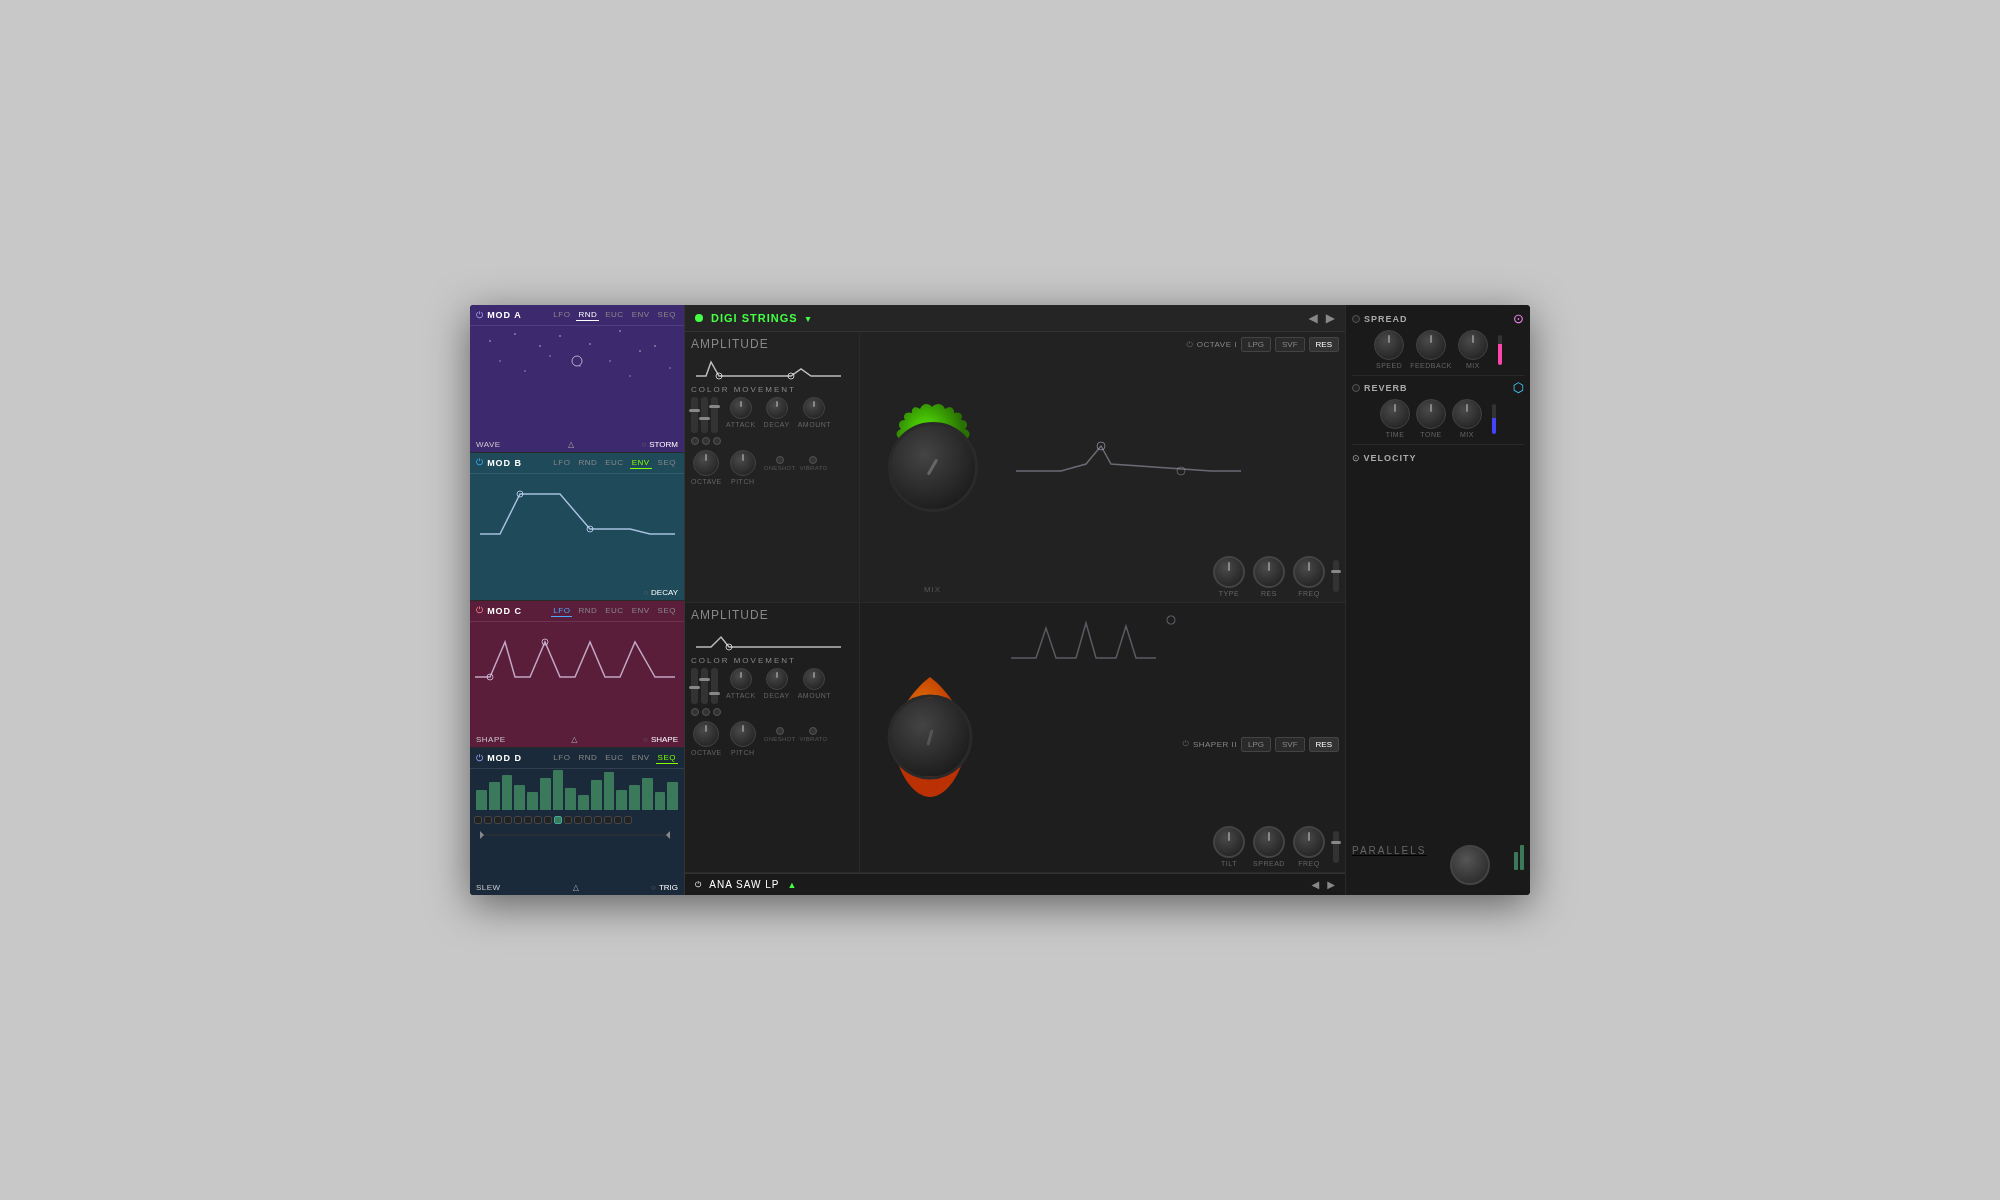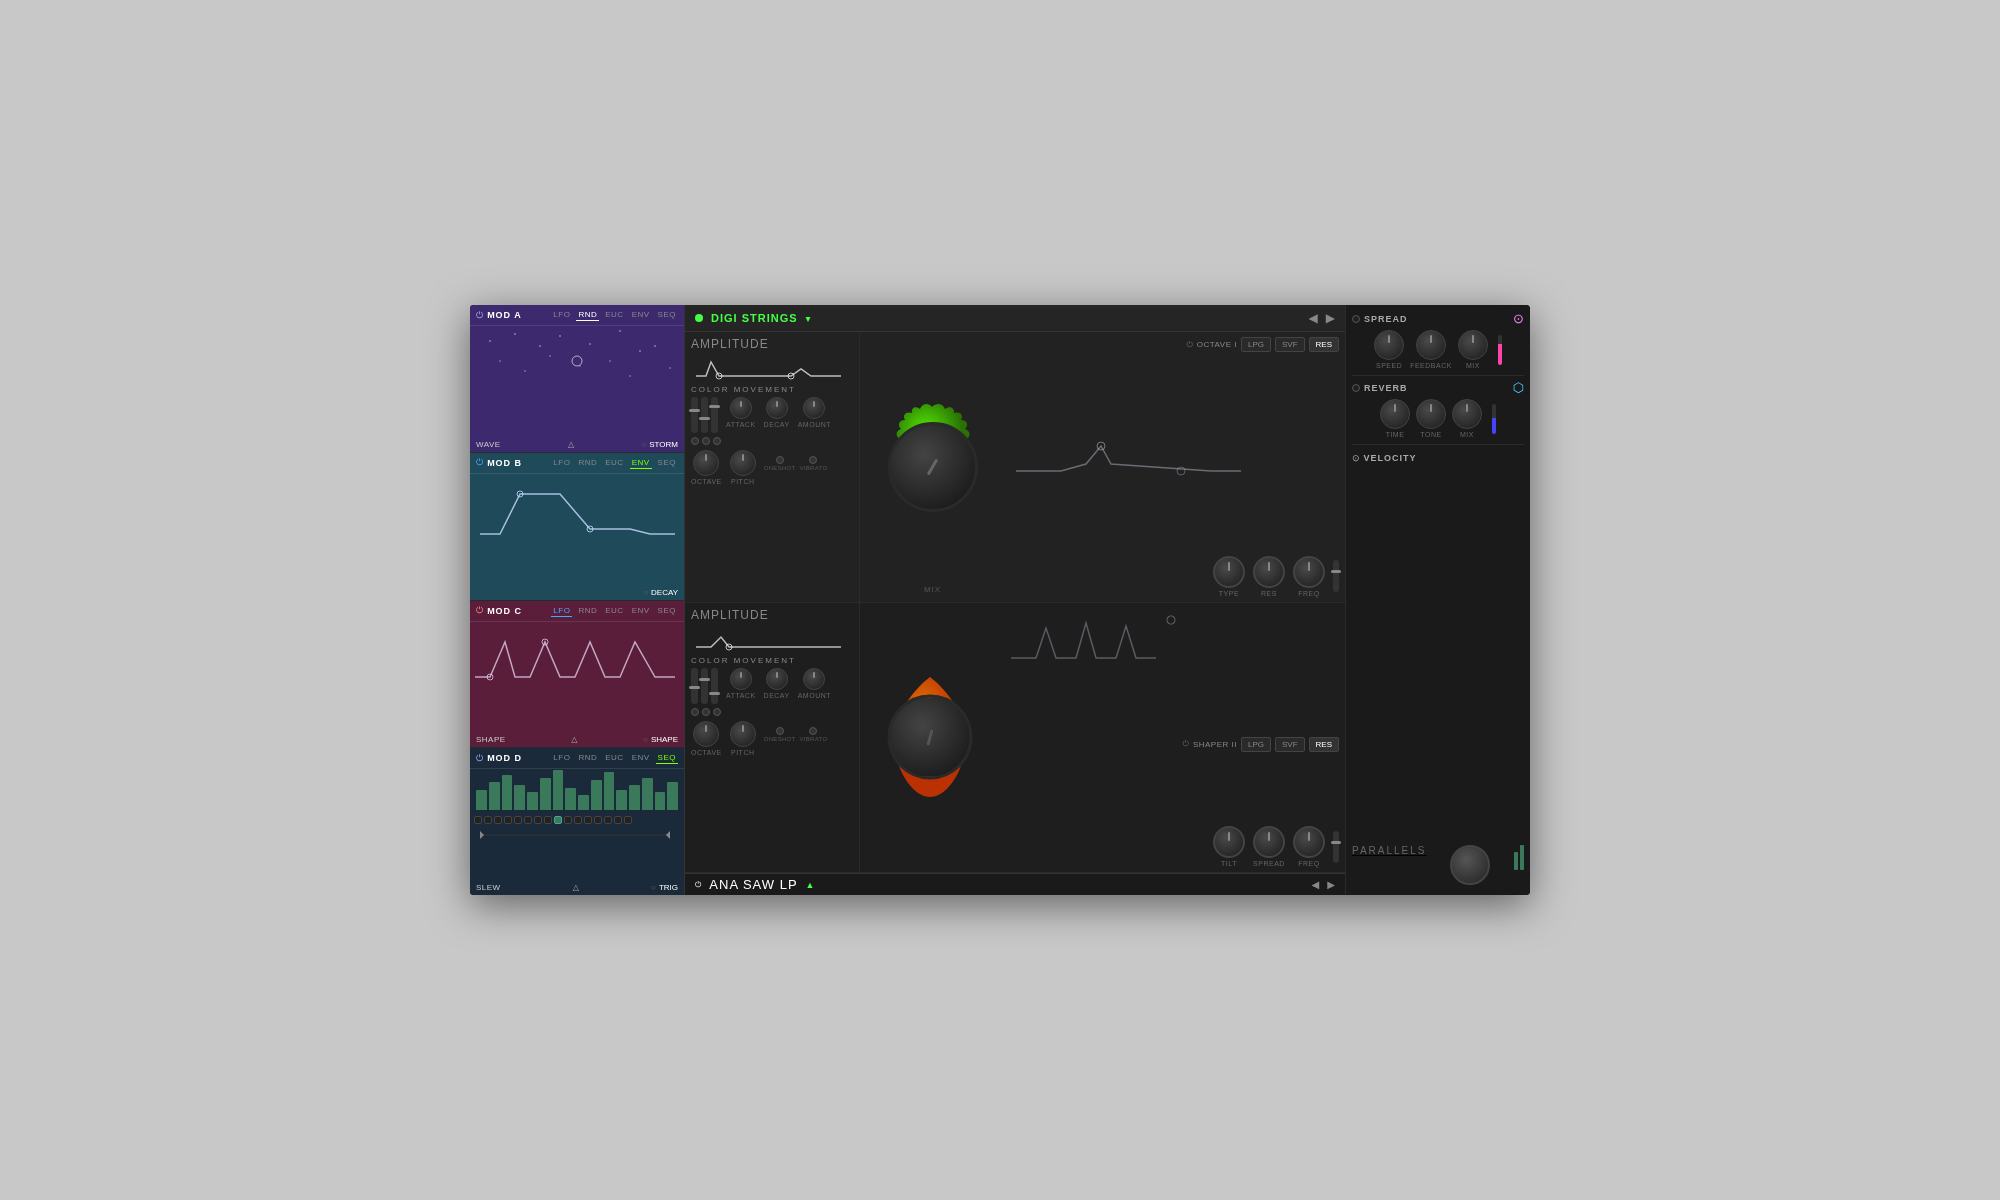--- a/index.html
+++ b/index.html
@@ -181,21 +181,21 @@
       background: #1a1a1a;
       display: flex;
       align-items: center;
       padding: 0 10px;
       gap: 8px;
       border-top: 1px solid #333;
     }
 
     .bottom-preset {
       color: #fff;
-      font-size: 13px;
+      font-size: 10px;
       letter-spacing: 1px;
     }
 
     .bottom-arrow {
       color: #4f4;
       font-size: 9px;
     }
 
     
     .right-panel {

